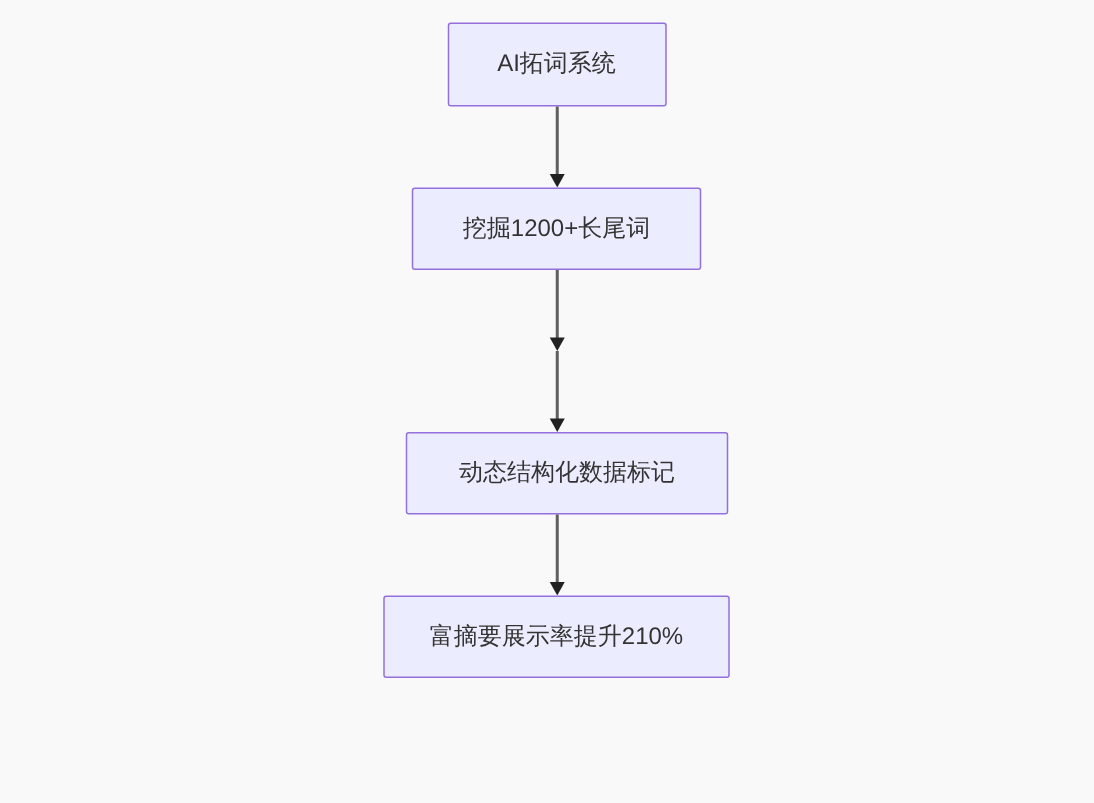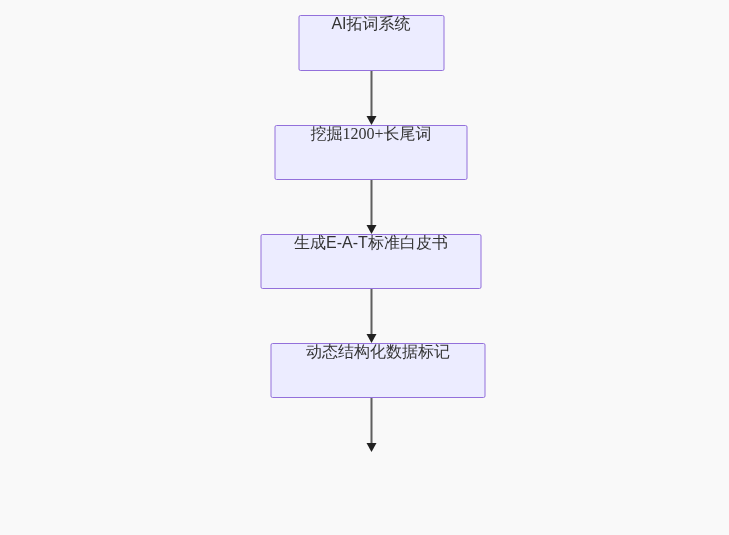--- a/index.html
+++ b/index.html
@@ -23,29 +23,29 @@
     flex-direction: column;
     align-items: center;
   }
   .node {
     box-sizing: border-box;
     height: 55px;
     background: var(--node-fill, #ECECFF);
     border: 1px solid var(--node-border, #9370DB);
     border-radius: 2px;
     display: flex;
-    align-items: flex-start;
+    align-items: center;
     justify-content: center;
     color: var(--node-text, #333333);
     font-size: 16px;
     line-height: 1;
     white-space: nowrap;
   }
   .n1 { width: 146px; height: 56px; }
-  .n2 { width: 193px; font-family: Liberation Serif, serif; }
+  .n2 { width: 193px; }
   .n3 { width: 221px; }
   .n4 { width: 215px; margin-left: 14px; }
   .n5 { width: 231px; }
   .edge {
     height: 54px;
     display: flex;
     flex-direction: column;
     align-items: center;
   }
   .edge .line {
@@ -78,32 +78,32 @@
 
   <div class="node n2">
     <span>挖掘1200+长尾词</span>
   </div>
 
   <div class="edge">
     <div class="line"></div>
     <div class="head"></div>
   </div>
 
-  <div class="node n3">
-    <span>生成E-A-T标准白皮书</span>
-  </div>
 
   <div class="edge">
     <div class="line"></div>
     <div class="head"></div>
   </div>
 
   <div class="node n4">
     <span>动态结构化数据标记</span>
   </div>
 
   <div class="edge">
     <div class="line"></div>
     <div class="head"></div>
   </div>
 
+  <div class="node n5">
+    <span>富摘要展示率提升210%</span>
+  </div>
 
 </div>
 
 </body></html>

